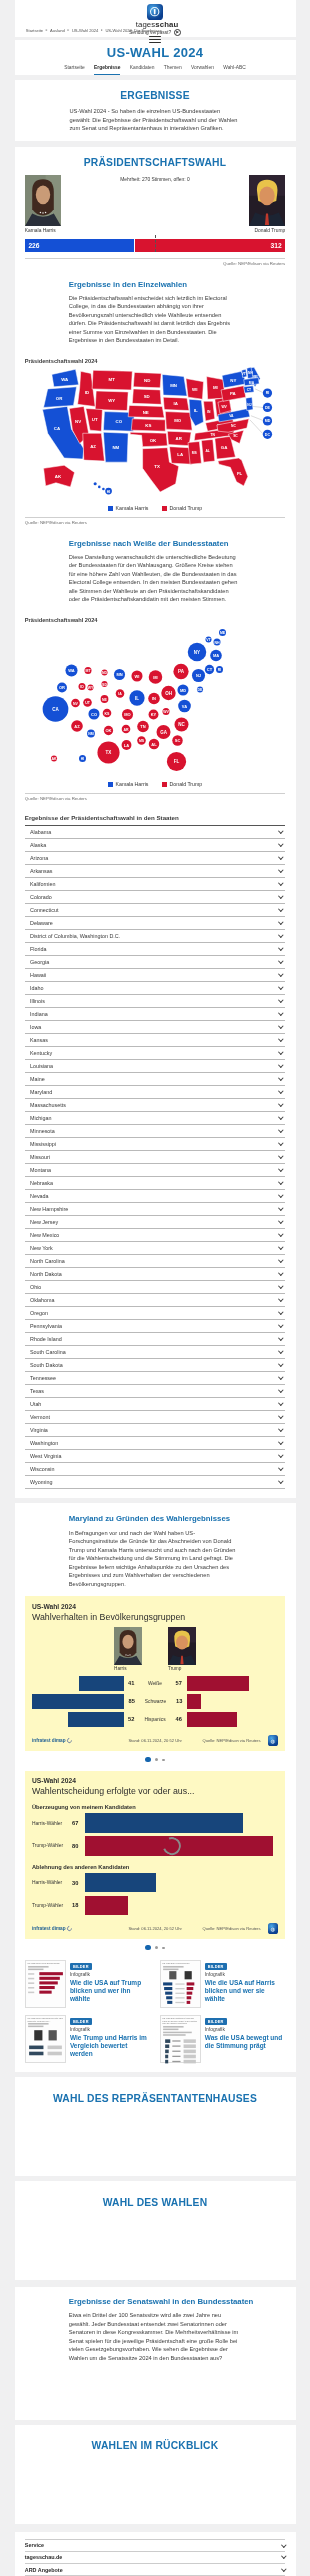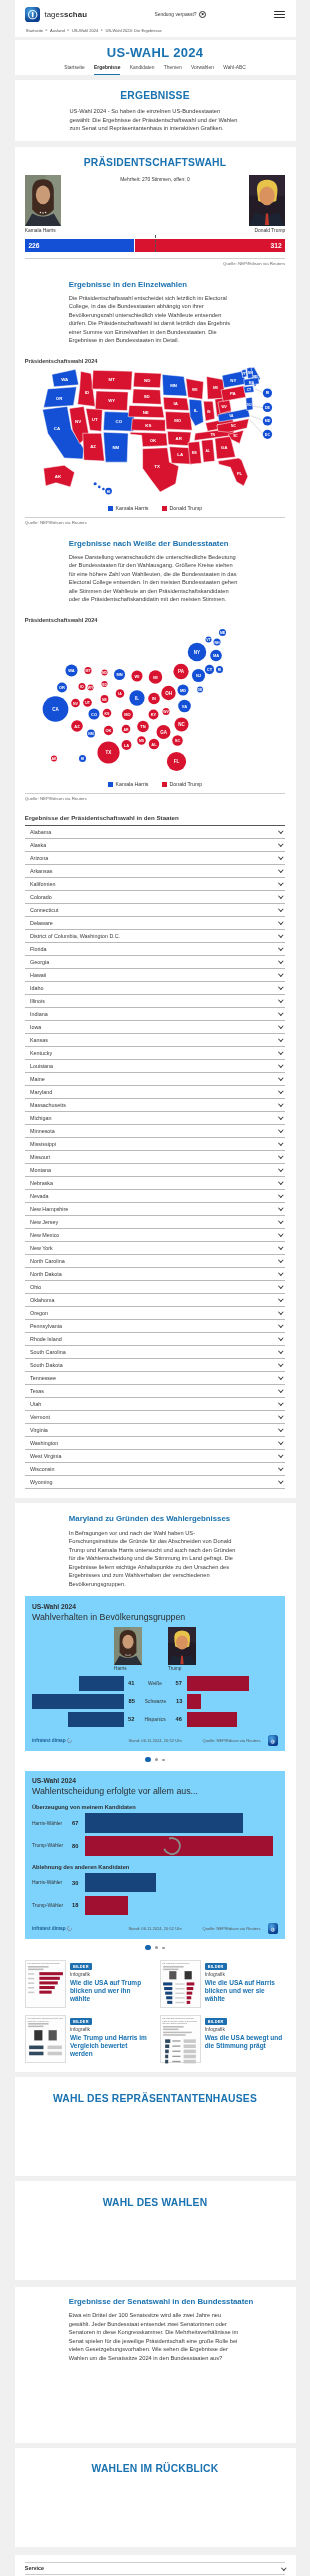--- a/index.html
+++ b/index.html
@@ -4,21 +4,21 @@
 <style>
   :root{
     --bg:#f0f0f1; --card:#fff; --head:#1a72b0; --txt:#3c3c3c; --muted:#6e6e6e;
     --dem:#1450d5; --rep:#d8132f; --ndem:#17457b; --nrep:#a01031; --line:#cfcfcf;
   }
   *{margin:0;padding:0;box-sizing:border-box;font-family:"Liberation Sans",sans-serif;}
   body{width:310px;background:var(--bg);color:var(--txt);}
   .card{background:var(--card);margin:0 14.5px;}
   
   .site-header{background:#fff;margin:0 14.5px;padding:4.1px 10.3px 0;}
-  .hrow{display:flex;align-items:center;height:20.7px;}
+  .hrow{display:flex;align-items:center;height:20.7px;flex-direction:column;}
   .logo-sq{width:15.5px;height:15.5px;border-radius:3.6px;background:radial-gradient(circle at 35% 30%,#4aa8e8,#0b3f8f 70%);display:flex;align-items:center;justify-content:center;flex:0 0 auto;}
   .logo-sq svg{display:block}
   .brand{font-size:7.8px;color:#2b2b2b;margin-left:4.1px;letter-spacing:0.1px;}
   .brand b{font-weight:bold;}
   .sendung{margin-left:auto;margin-right:auto;font-size:4.9px;color:#3a3a3a;display:flex;align-items:center;gap:2.6px;}
   .play-ic{width:7.2px;height:7.2px;border:0.7px solid #333;border-radius:50%;display:inline-flex;align-items:center;justify-content:center;font-size:3.6px;color:#333;padding-left:0.5px;}
   .burger{width:11.4px;height:7.2px;display:flex;flex-direction:column;justify-content:space-between;cursor:pointer;flex:0 0 auto;}
   .burger span{height:1.2px;background:#2e2e2e;border-radius:0.5px;}
   .crumbs{font-size:4.1px;color:#555;padding:3.1px 0 4.1px 1px;display:flex;gap:2.6px;align-items:center;}
   .crumbs .sep{color:#888;font-size:3.6px;}
@@ -51,21 +51,21 @@
   
   .legend{display:flex;justify-content:center;gap:13.4px;margin-top:4.1px;font-size:5.2px;color:#333;}
   .legend .it{display:flex;align-items:center;gap:2.6px;}
   .sw{width:5.2px;height:5.2px;display:inline-block;}
   
   .list-title{font-size:6.2px;font-weight:bold;margin-top:12.4px;}
   .acc{border-top:1px solid #555;margin-top:4.1px;}
   .acc-row{height:13px;display:flex;align-items:center;justify-content:space-between;border-bottom:0.5px solid #b9b9b9;padding:0 3.1px 0 5.2px;font-size:5.4px;color:#3a3a3a;cursor:pointer;}
   .chev{width:3.6px;height:3.6px;border-right:0.8px solid #444;border-bottom:0.8px solid #444;transform:rotate(45deg);margin-top:-2.1px;}
   
-  .gbox{background:#7dd3fc;margin-top:8.3px;padding:6.2px 7.2px 4.1px;}
+  .gbox{background:#fef9c3;margin-top:8.3px;padding:6.2px 7.2px 4.1px;}
   .gk{font-size:6.7px;font-weight:bold;color:#2e2e2e;}
   .gt{font-size:8.8px;color:#2e2e2e;margin-top:2.1px;}
   .gphotos{display:flex;justify-content:center;gap:26px;margin-top:5.2px;}
   .gp .ph{width:28px;height:38px;}
   .gp .nm{font-size:4.7px;color:#333;margin-top:1.6px;}
   .drow{display:flex;align-items:center;height:15.5px;margin-top:2.6px;}
   .dbarL{flex:1;display:flex;justify-content:flex-end;}
   .dbarL i{background:var(--ndem);height:15.5px;display:block;}
   .dbarR{flex:1;}
   .dbarR i{background:var(--nrep);height:15.5px;display:block;}
@@ -725,21 +725,21 @@
     </div>
   </div>
   <div class="dots">
     <span class="dot d1"></span>
     <span class="dot d2"></span>
     <span class="dot d3"></span>
   </div>
 
   <div class="gbox" style="position:relative;">
     <div class="gk">US-Wahl 2024</div>
-    <div class="gt">Wahlentscheidung erfolgte vor allem aus...</div>
+    <div class="gt">Wahlentscheidung erfolgte vor oder aus...</div>
     <div id="decision-groups">
         <div class="grp-label">Überzeugung von meinem Kandidaten</div>
         <div class="vrow">
           <span class="vlab">Harris-Wähler</span>
       <span class="vnum">67</span>
       <span class="vbarwrap">
             <span class="vbar h" style="display:block;width:81.74%"></span>
           </span>
         </div>
         <div class="vrow">
@@ -885,21 +885,21 @@
 </section>
 
 <section class="card bigsec" style="height:99px">
   <h2 class="sec-head">WAHL DES REPRÄSENTANTENHAUSES</h2>
 </section>
 
 <section class="card bigsec" style="height:99px">
   <h2 class="sec-head">WAHL DES WAHLEN</h2>
 </section>
 
-<section class="card sec" style="height:156px;margin-top:6.2px">
+<section class="card sec" style="height:133px;margin-top:6.2px">
   <h3 class="subhead" style="margin-top:0">Ergebnisse der Senatswahl in den Bundesstaaten</h3>
   <p class="para">Etwa ein Drittel der 100 Senatssitze wird alle zwei Jahre neu gewählt. Jeder Bundesstaat entsendet zwei Senatorinnen oder Senatoren in diese Kongresskammer. Die Mehrheitsverhältnisse im Senat spielen für die jeweilige Präsidentschaft eine große Rolle bei vielen Gesetzgebungsvorhaben. Wie sehen die Ergebnisse der Wahlen um die Senatssitze 2024 in den Bundesstaaten aus?</p>
 </section>
 
 <section class="card bigsec" style="height:99px">
   <h2 class="sec-head">WAHLEN IM RÜCKBLICK</h2>
 </section>
 
 <footer class="card site-footer">
   <div id="facc">

